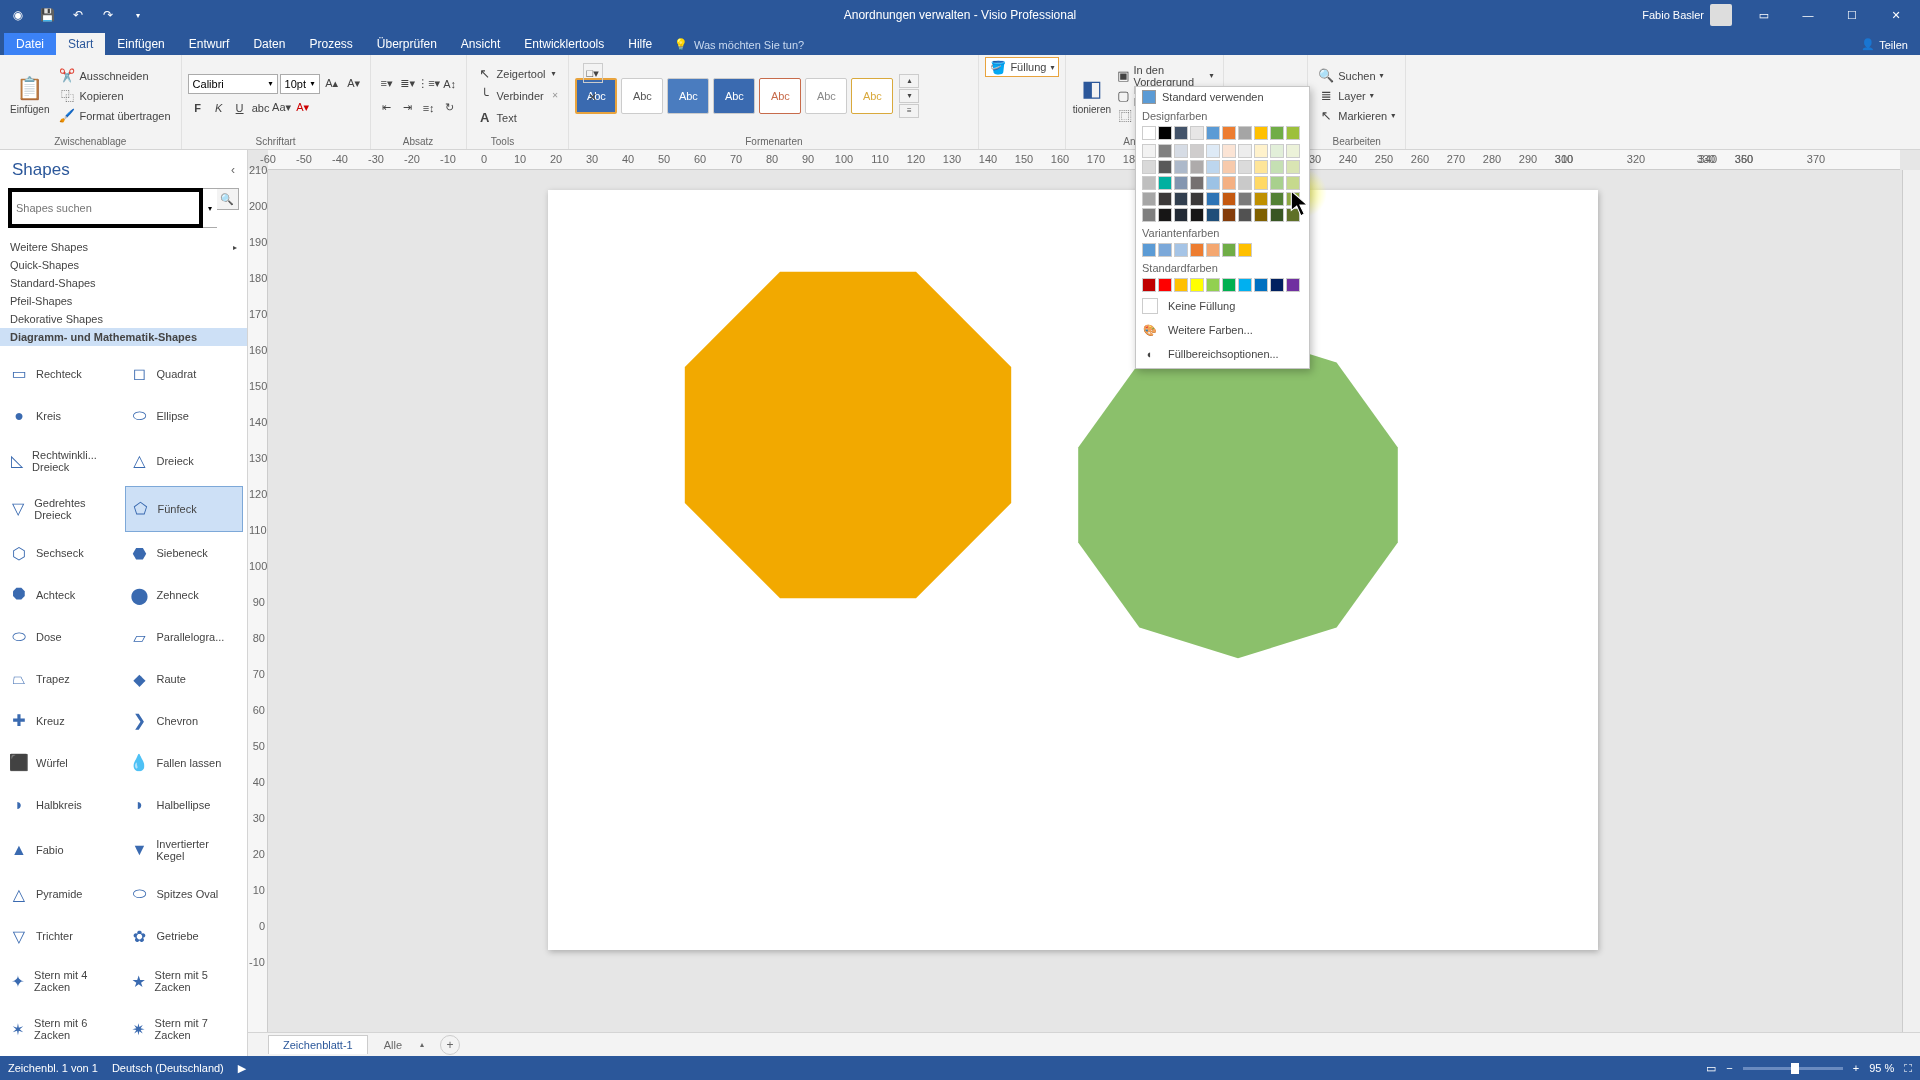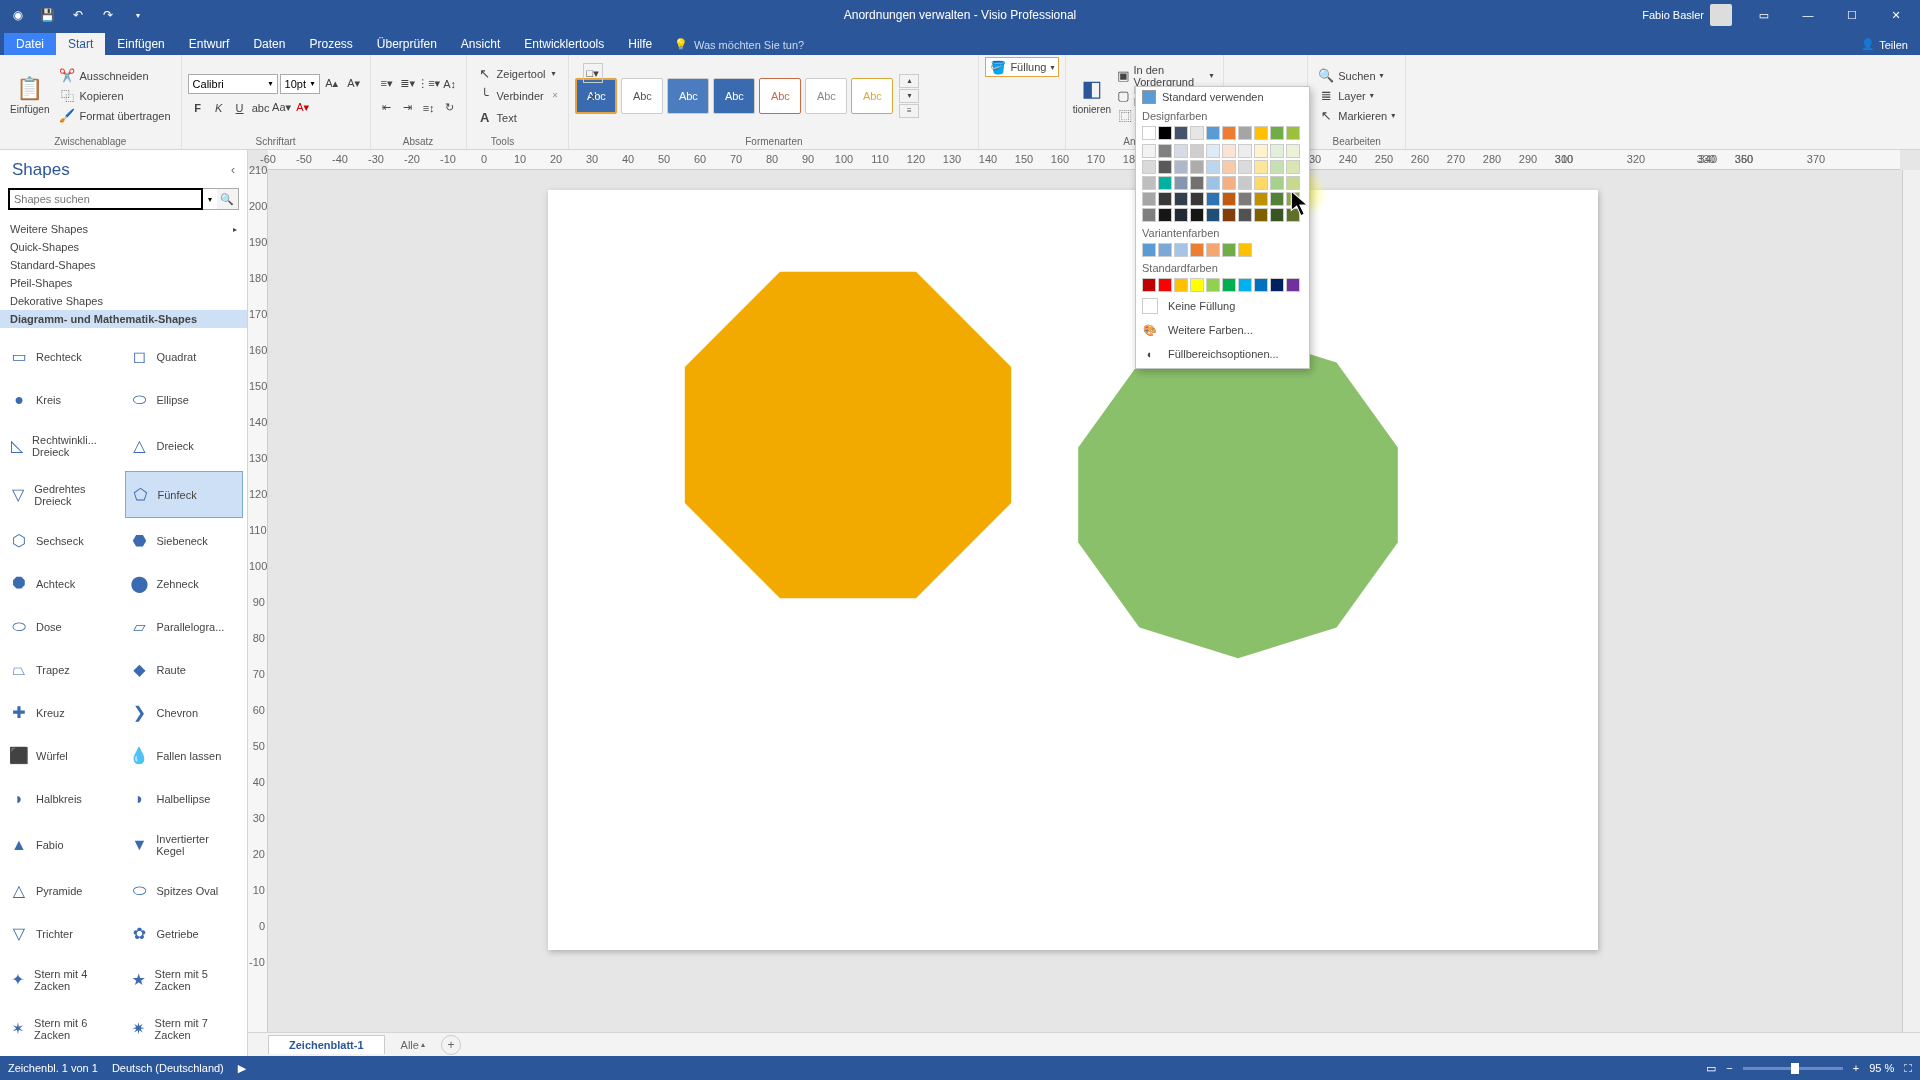--- a/index.html
+++ b/index.html
@@ -43,21 +43,21 @@
 .style-swatch.sel{border:2px solid #e8a33d}
 .style-gallery{display:flex;gap:4px;align-items:center}
 
 
 .main{position:absolute;top:150px;left:0;right:0;bottom:24px;display:flex}
 .shapes-panel{width:248px;background:#fff;border-right:1px solid #d4d4d4;display:flex;flex-direction:column}
 .shapes-header{padding:10px 12px 6px;display:flex;align-items:center;justify-content:space-between}
 .shapes-header h2{font-size:17px;font-weight:normal;color:#2b579a}
 .shapes-header .collapse{color:#666;font-size:12px}
 .search-box{margin:2px 8px 6px;display:flex}
-.search-input{flex:1;height:22px;border:2px solid #000000;padding:8px 4px;font-size:11px}
+.search-input{flex:1;height:22px;border:4px solid #000000;padding:16px 4px;font-size:11px}
 .search-btn{width:22px;height:22px;border:1px solid #ababab;border-left:none;background:#f3f3f3;display:flex;align-items:center;justify-content:center}
 .category-list{padding:4px 0}
 .cat-item{padding:3px 10px;font-size:11px;color:#444;display:flex;align-items:center;gap:4px}
 .cat-item.active{background:#cde0f6;font-weight:bold}
 .shape-grid{flex:1;overflow-y:auto;padding:4px 4px;display:grid;grid-template-columns:1fr 1fr;gap:2px}
 .shape-item{display:flex;align-items:center;gap:6px;padding:4px 4px;font-size:11px;color:#444}
 .shape-item.sel{background:#cde0f6;border:1px solid #7da8d8}
 .shape-icon{width:22px;height:18px;display:flex;align-items:center;justify-content:center}
 
 
@@ -80,22 +80,22 @@
 .shade-grid{display:grid;grid-template-columns:repeat(10,14px);grid-template-rows:repeat(5,14px);gap:2px 2px;padding:2px 6px}
 .variant-row{display:flex;gap:2px;padding:2px 6px}
 .std-row{display:flex;gap:2px;padding:2px 6px}
 .menu-item{display:flex;align-items:center;gap:10px;padding:4px 6px;font-size:11px;color:#444}
 .menu-item .mi-icon{width:16px;height:16px;display:flex;align-items:center;justify-content:center}
 .hl-glow{position:absolute;left:1277px;top:168px;width:50px;height:50px;border-radius:50%;background:radial-gradient(circle,#ffff66 0%,rgba(255,255,102,0) 70%);z-index:99;pointer-events:none}
 .cursor{position:absolute;left:1290px;top:190px;z-index:101;pointer-events:none}
 
 
 .page-tabs{position:absolute;bottom:24px;left:248px;right:0;height:24px;background:#f3f3f3;border-top:1px solid #d4d4d4;display:flex;align-items:center;padding-left:20px;gap:6px}
-.page-tab{padding:3px 20px;background:#fff;border:1px solid #ccc;border-bottom:none;font-size:11px;color:#2b579a;font-weight:bold}
-.page-tab-all{padding:3px 10px;font-size:11px;color:#666;display:flex;align-items:center;gap:2px}
+.page-tab{padding:3px 14px;background:#fff;border:1px solid #ccc;border-bottom:none;font-size:11px;color:#2b579a;font-weight:normal}
+.page-tab-all{padding:3px 10px;font-size:11px;color:#666;display:flex;align-items:center;gap:18px}
 .page-tab-add{width:20px;height:20px;border:1px solid #ccc;border-radius:50%;display:flex;align-items:center;justify-content:center;font-size:12px;color:#666}
 
 
 .statusbar{position:absolute;bottom:0;left:0;right:0;height:24px;background:#2b579a;color:#fff;display:flex;align-items:center;padding:0 8px;font-size:11px;gap:14px}
 .statusbar .right{margin-left:auto;display:flex;align-items:center;gap:10px}
 .zoom-slider{width:100px;height:3px;background:#6a8bc0;position:relative}
 .zoom-slider .handle{position:absolute;left:48px;top:-4px;width:8px;height:11px;background:#fff}
 </style>
 </head>
 <body>

